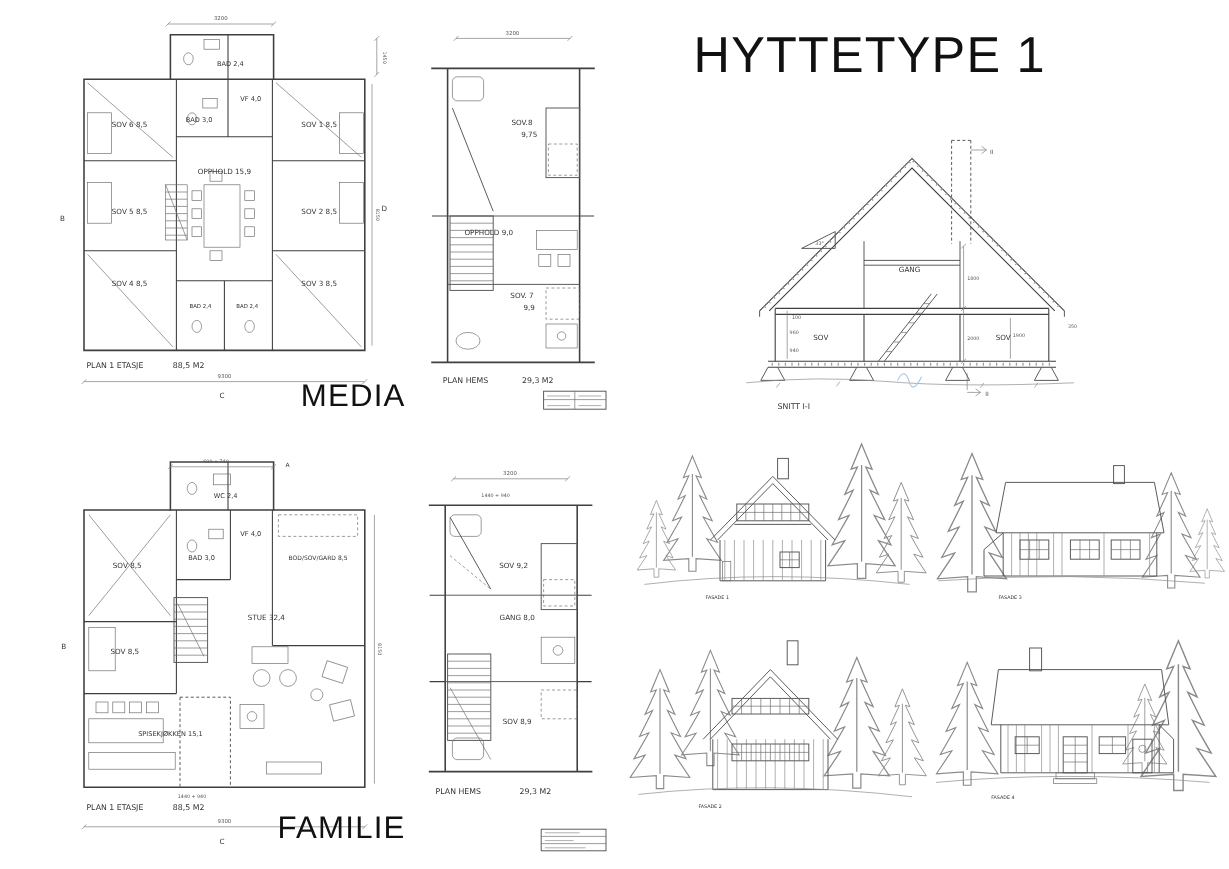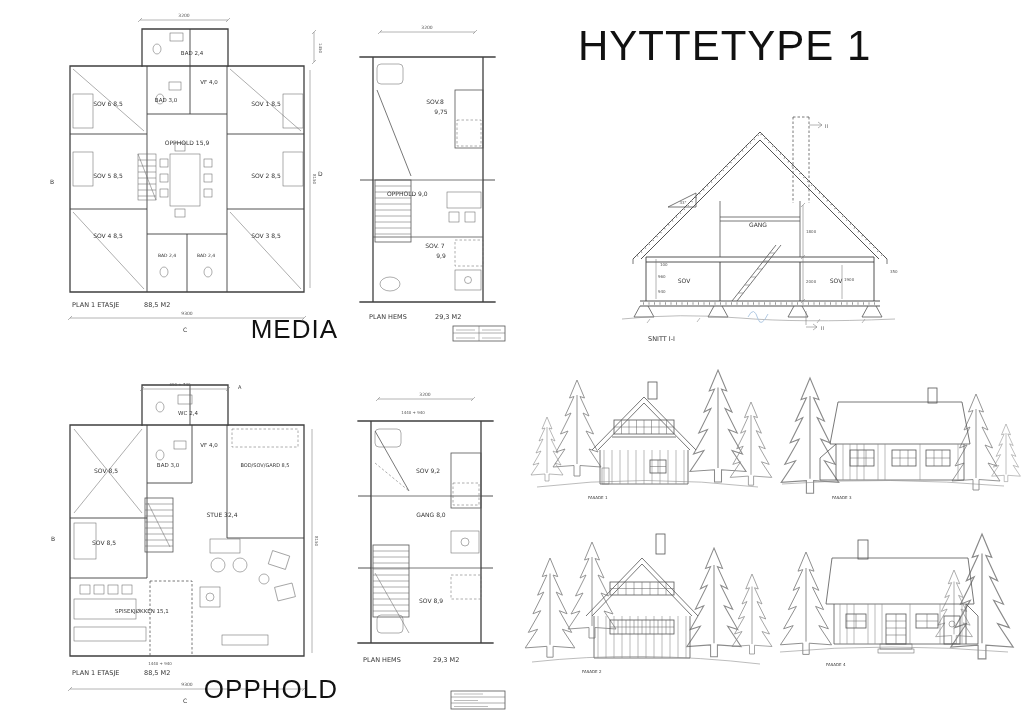--- a/index.html
+++ b/index.html
@@ -245,21 +245,21 @@
       <text class="t55 mid" x="167" y="74">VF 4,0</text>
       <text class="t6 mid" x="64" y="100">SOV  8,5</text>
       <text class="t5 mid" x="223" y="94">BOD/SOV/GARD 8,5</text>
       <text class="t6 mid" x="62" y="172">SOV 8,5</text>
       <text class="t6 mid" x="180" y="144">STUE  32,4</text>
       <text class="t55 mid" x="100" y="240">SPISEKJØKKEN 15,1</text>
     </g>
     <text class="t65" x="30" y="302">PLAN 1 ETASJE</text>
     <text class="t65" x="102" y="302">88,5 M2</text>
   </svg>
-  <div class="abs plan-caption" style="left:158px;top:674px;">OPPHOLD</div>
+  <div class="abs plan-caption" style="left:158px;top:674px;">FAMILIE</div>
 
   <svg class="abs" style="left:333px;top:383px;" width="185" height="338" viewBox="0 0 185 338">
     <g>
       <path class="ln" d="M25,38 H160 M38,38 V260 M148,38 V260 M25,260 H160"></path>
       <path class="ln2" d="M25,113 H38 M148,113 H160 M25,185 H38 M148,185 H160"></path>
       <path class="th" d="M38,113 H148 M38,185 H148"></path>
     </g>
     <g>
       <rect class="fn" x="42" y="46" width="26" height="18" rx="4"></rect>
       <path class="th" d="M42,48 L76,108"></path>

